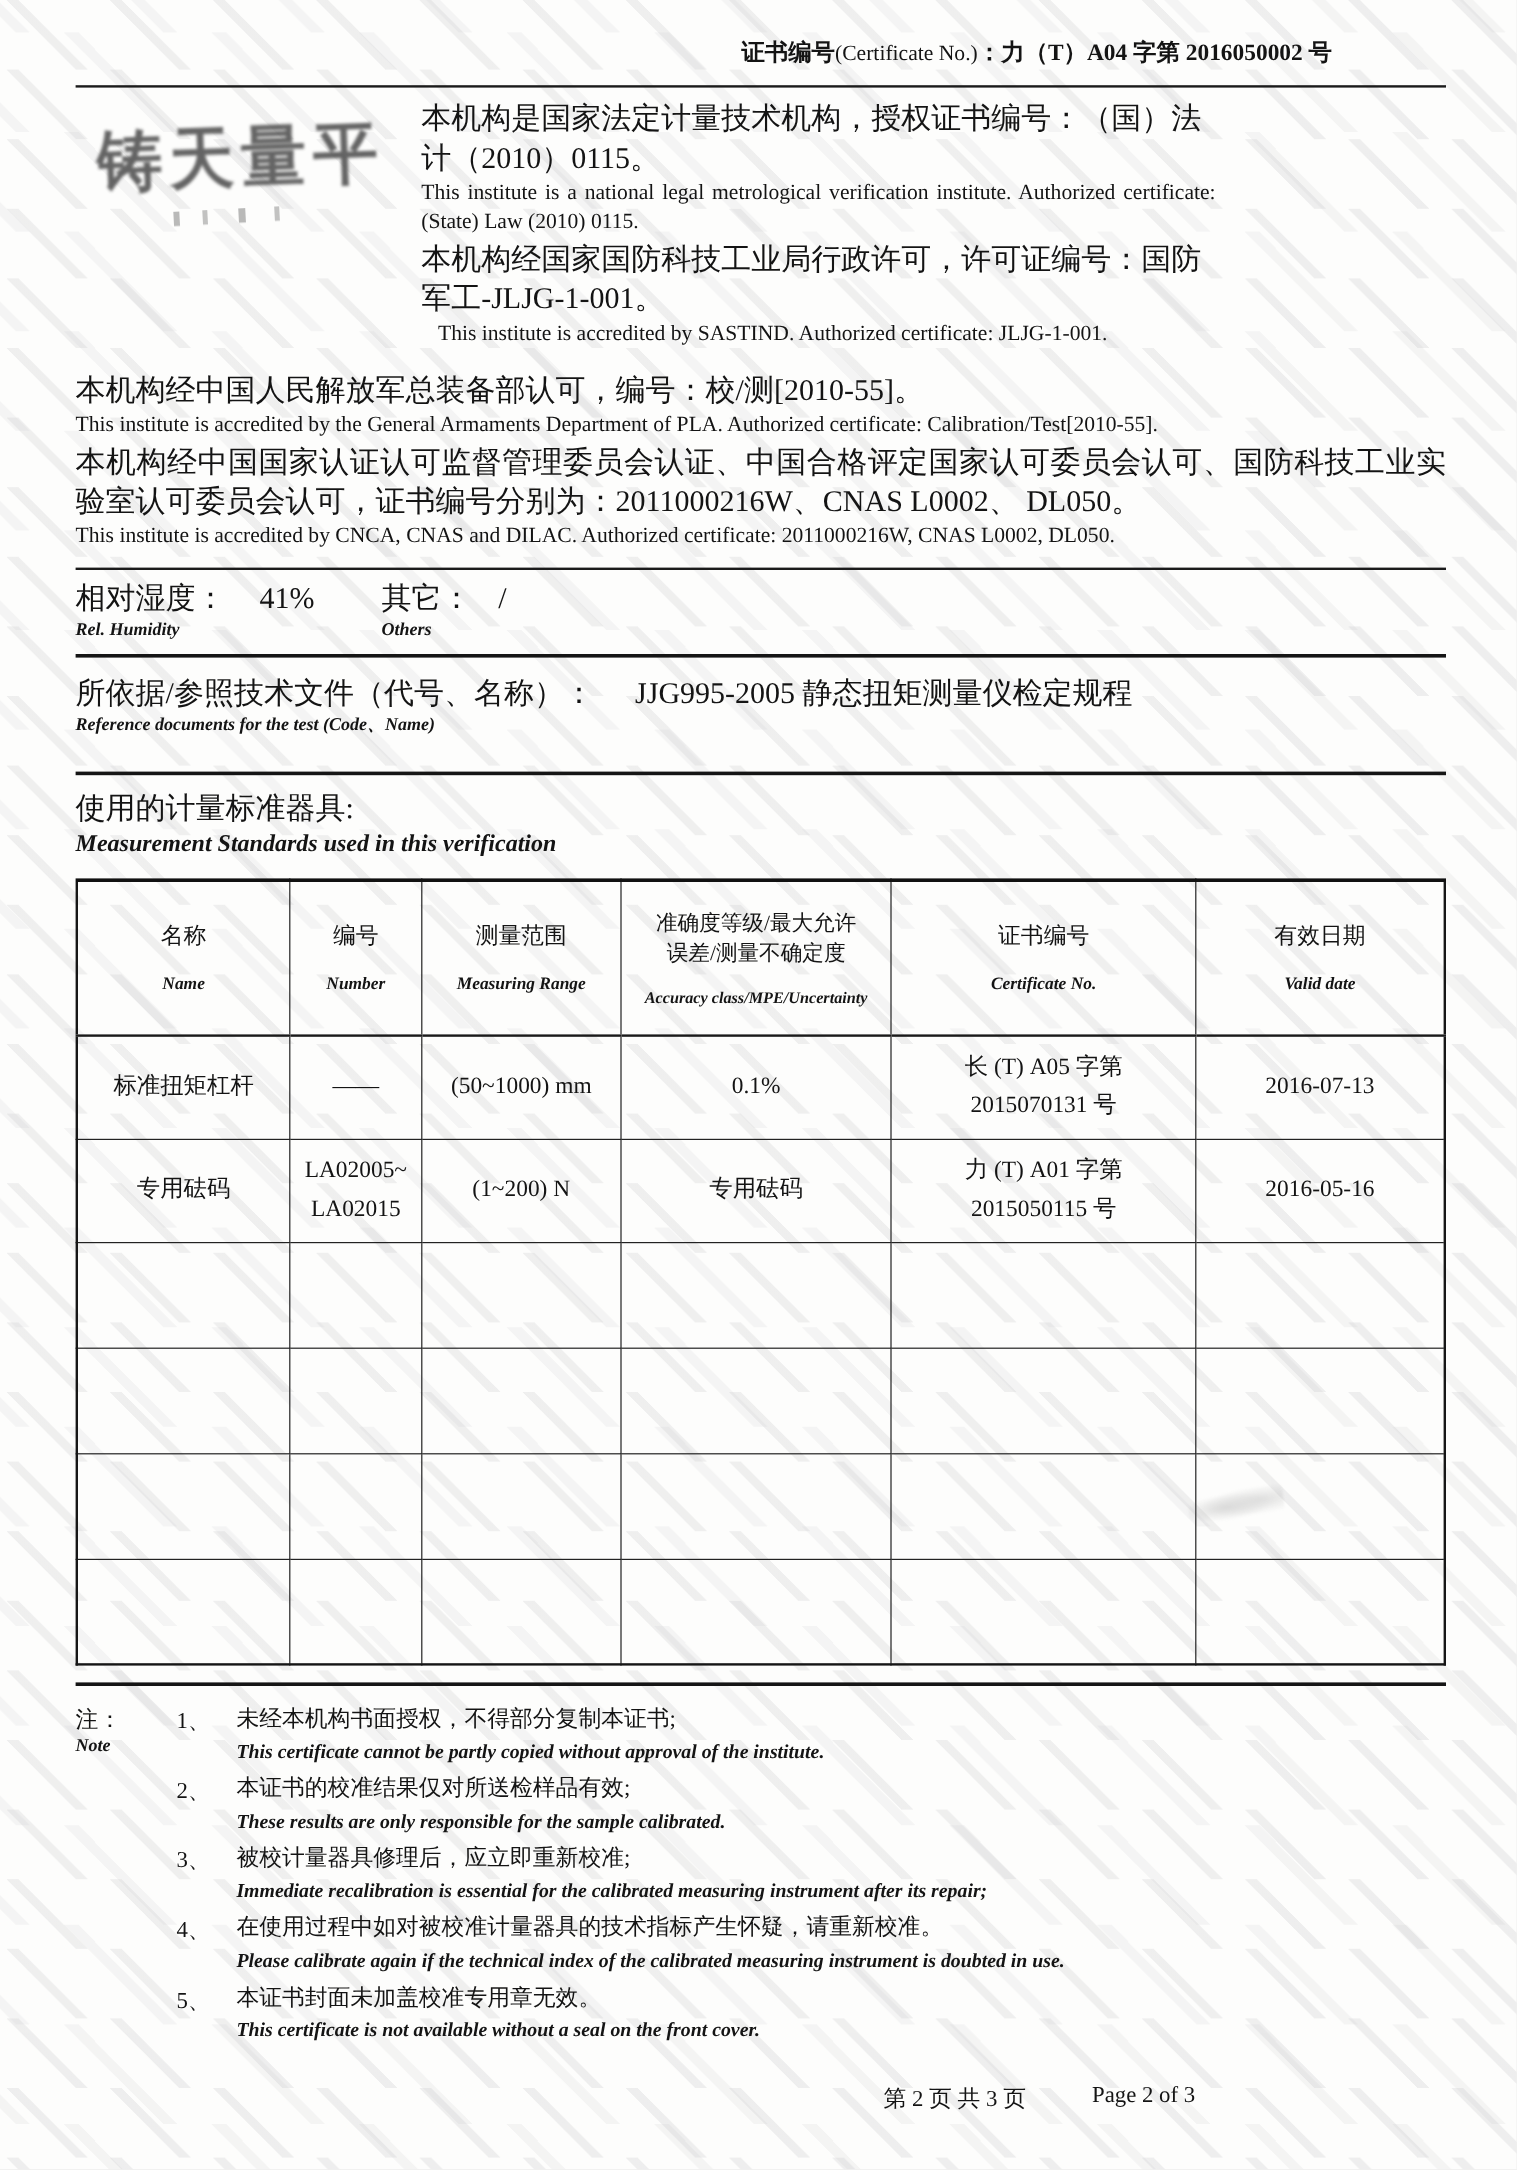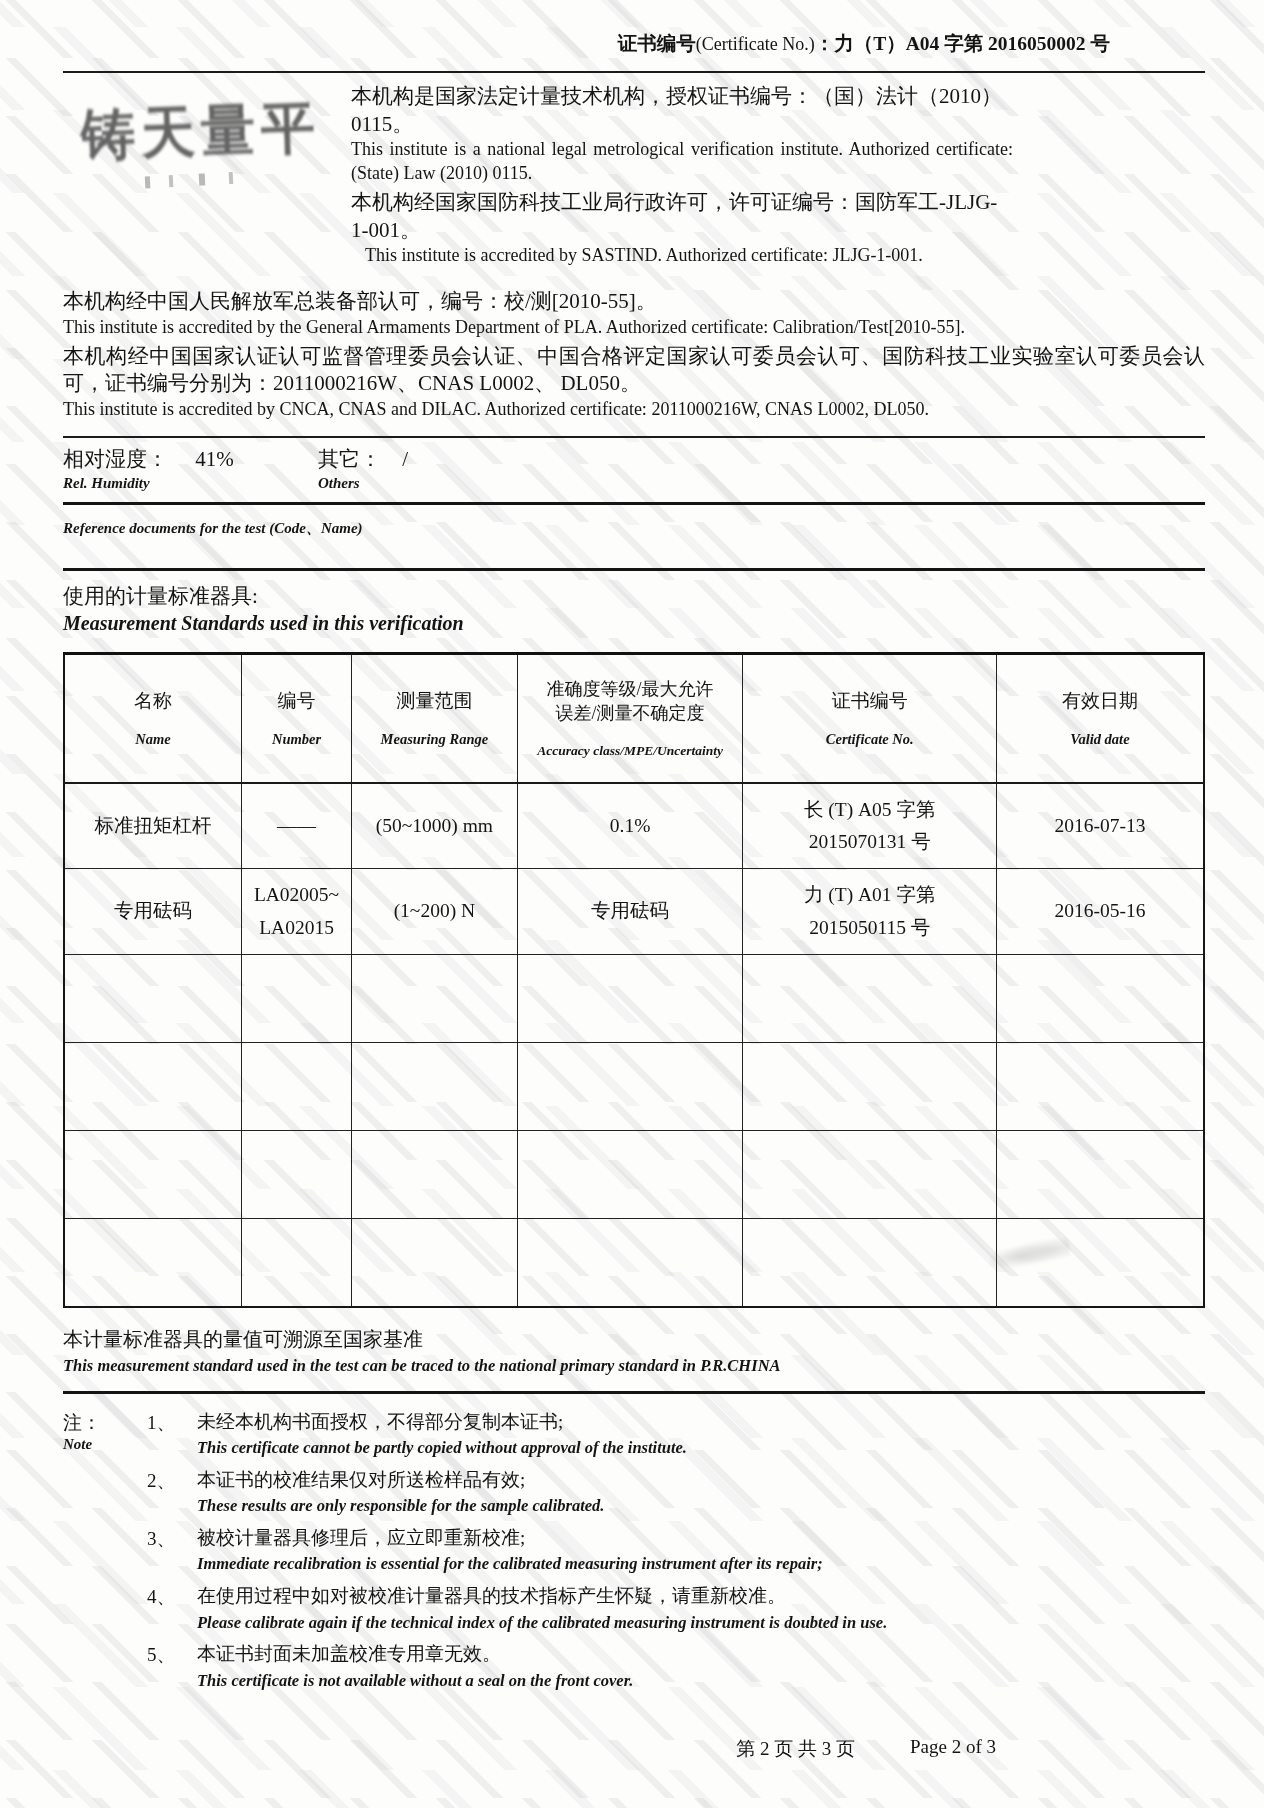--- a/index.html
+++ b/index.html
@@ -13,21 +13,21 @@
   .page::before {
     content:""; position:absolute; inset:0; pointer-events:none; opacity:.55;
     background-image:
       linear-gradient(45deg, transparent 44%, rgba(165,165,170,.30) 44%, rgba(165,165,170,.30) 51%, transparent 51%),
       linear-gradient(45deg, transparent 46%, rgba(175,175,180,.20) 46%, rgba(175,175,180,.20) 52%, transparent 52%);
     background-size: 86px 58px, 123px 83px;
     background-position: 0 0, 41px 27px;
   }
   .page > * { position:relative; z-index:1; }
 
-  .cn  { font-size:21px; line-height:1.32; }
+  .cn  { font-size:25px; line-height:1.32; }
   .en  { font-size:18px; line-height:1.32; }
   .sub { font-style:italic; font-weight:bold; font-size:15px; line-height:1.25; }
 
   .cert-line { text-align:right; padding-right:95px; font-size:19.5px; font-weight:bold; white-space:nowrap; }
   .cert-line .en-part { font-weight:normal; font-size:18px; }
 
   .rule   { border:none; border-top:2px solid #1b1b1b; }
   .rule-thick { border:none; border-top:3px solid #151515; }
 
   .intro { position:relative; margin-top:10px; }
@@ -149,20 +149,24 @@
         <span>其它：</span>
         <span class="inline-val">/</span>
       </div>
       <div class="sub">Others</div>
     </div>
   </div>
 
   <hr class="rule-thick" style="margin-top:10px;">
 
   <div class="ref-row">
+    <div class="cn">
+      <span>所依据/参照技术文件（代号、名称）：</span>
+      <span class="inline-val">JJG995-2005 静态扭矩测量仪检定规程</span>
+    </div>
     <div class="sub">Reference documents for the test (Code、Name)</div>
   </div>
 
   <hr class="rule-thick" style="margin-top:30px;">
 
   <div class="standards-title">
     <div class="cn">使用的计量标准器具:</div>
     <div class="sub" style="font-size:20px;">Measurement Standards used in this verification</div>
   </div>
 
@@ -252,24 +256,20 @@
         <td></td>
           <td></td>
           <td></td>
           <td></td>
           <td></td>
           <td></td>
       </tr>
     </tbody>
   </table>
 
-  <div class="trace">
-    <div class="cn" style="font-size:20px;">本计量标准器具的量值可溯源至国家基准</div>
-    <div class="sub">This measurement standard used in the test can be traced to the national primary standard in P.R.CHINA</div>
-  </div>
 
   <hr class="rule-thick" style="margin-top:14px;">
 
   <div class="notes">
     <div class="notes-label">
       <div class="cn" style="font-size:19px;">注：</div>
       <div class="sub">Note</div>
     </div>
     <div>
       <div class="note-item">

